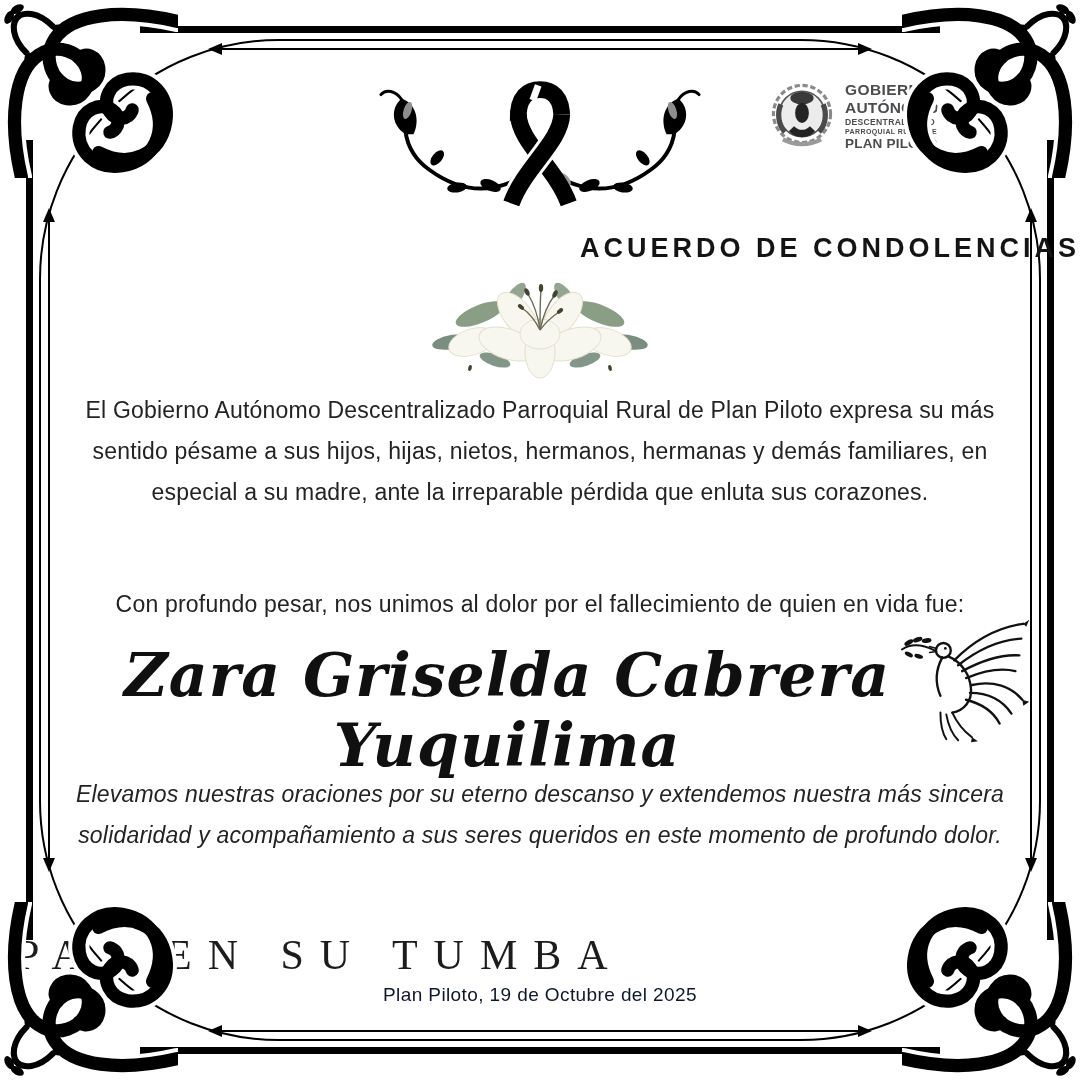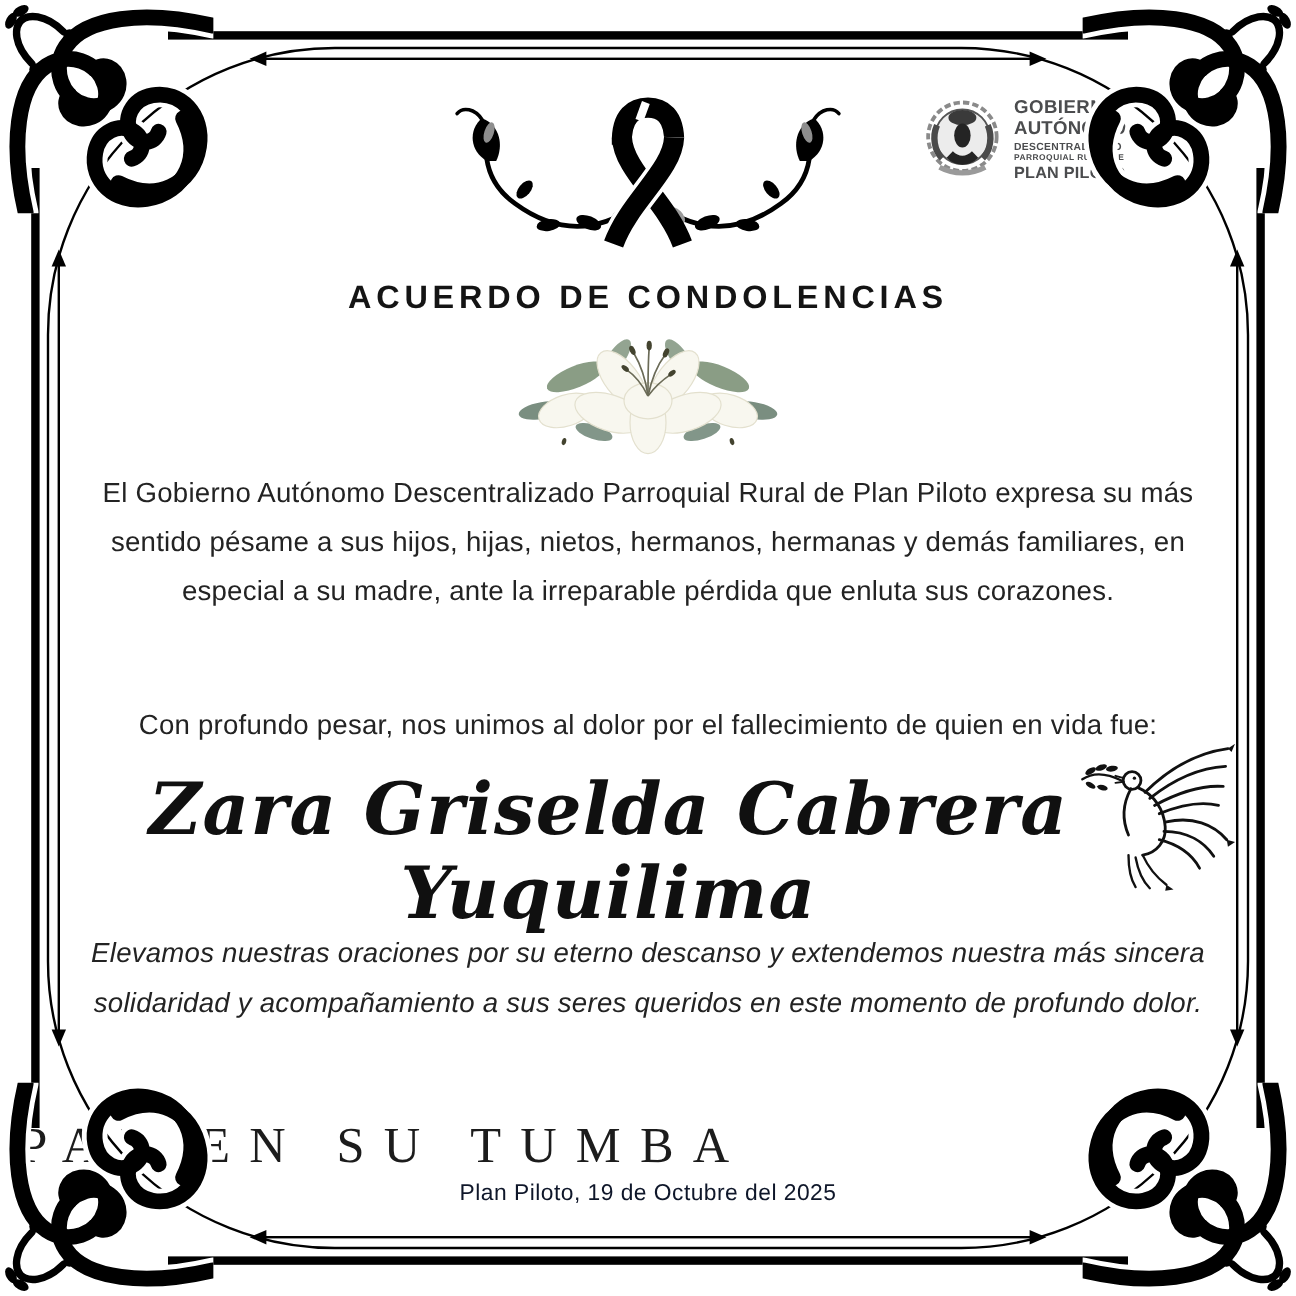--- a/index.html
+++ b/index.html
@@ -30,21 +30,21 @@
   .ribbon-wrap{position:absolute;left:372px;top:80px;width:336px;height:135px;}
   .logo{position:absolute;left:765px;top:78px;display:flex;align-items:flex-start;}
   .seal{width:74px;height:74px;}
   .logo-text{margin-left:6px;margin-top:4px;color:#4b4c4e;line-height:1;}
   .lg1{font-size:15.5px;font-weight:bold;letter-spacing:.4px;}
   .lg2{font-size:15.5px;font-weight:bold;letter-spacing:.2px;margin-top:2px;}
   .lg3{font-size:8.6px;font-weight:bold;letter-spacing:.3px;margin-top:2.5px;}
   .lg4{font-size:7px;font-weight:bold;letter-spacing:.4px;margin-top:2px;}
   .lg5{font-size:13.5px;font-weight:bold;letter-spacing:.2px;margin-top:2px;}
 
-  .title{position:absolute;left:0;right:0;top:233px;text-align:center;
+  .title{position:absolute;left:0;right:0;top:233px;text-align:right;
          font-size:27px;font-weight:bold;letter-spacing:4px;color:#141414;}
   .flowers-wrap{position:absolute;left:410px;top:272px;width:260px;height:112px;}
 
   
   .para{position:absolute;text-align:center;font-size:23px;line-height:1.78;
         color:#232323;letter-spacing:.2px;}
   .p1{left:58px;right:58px;top:390px;}
   .p2{left:0;right:0;top:584px;white-space:nowrap;}
   .p3{left:34px;right:34px;top:774px;font-style:italic;}
 

